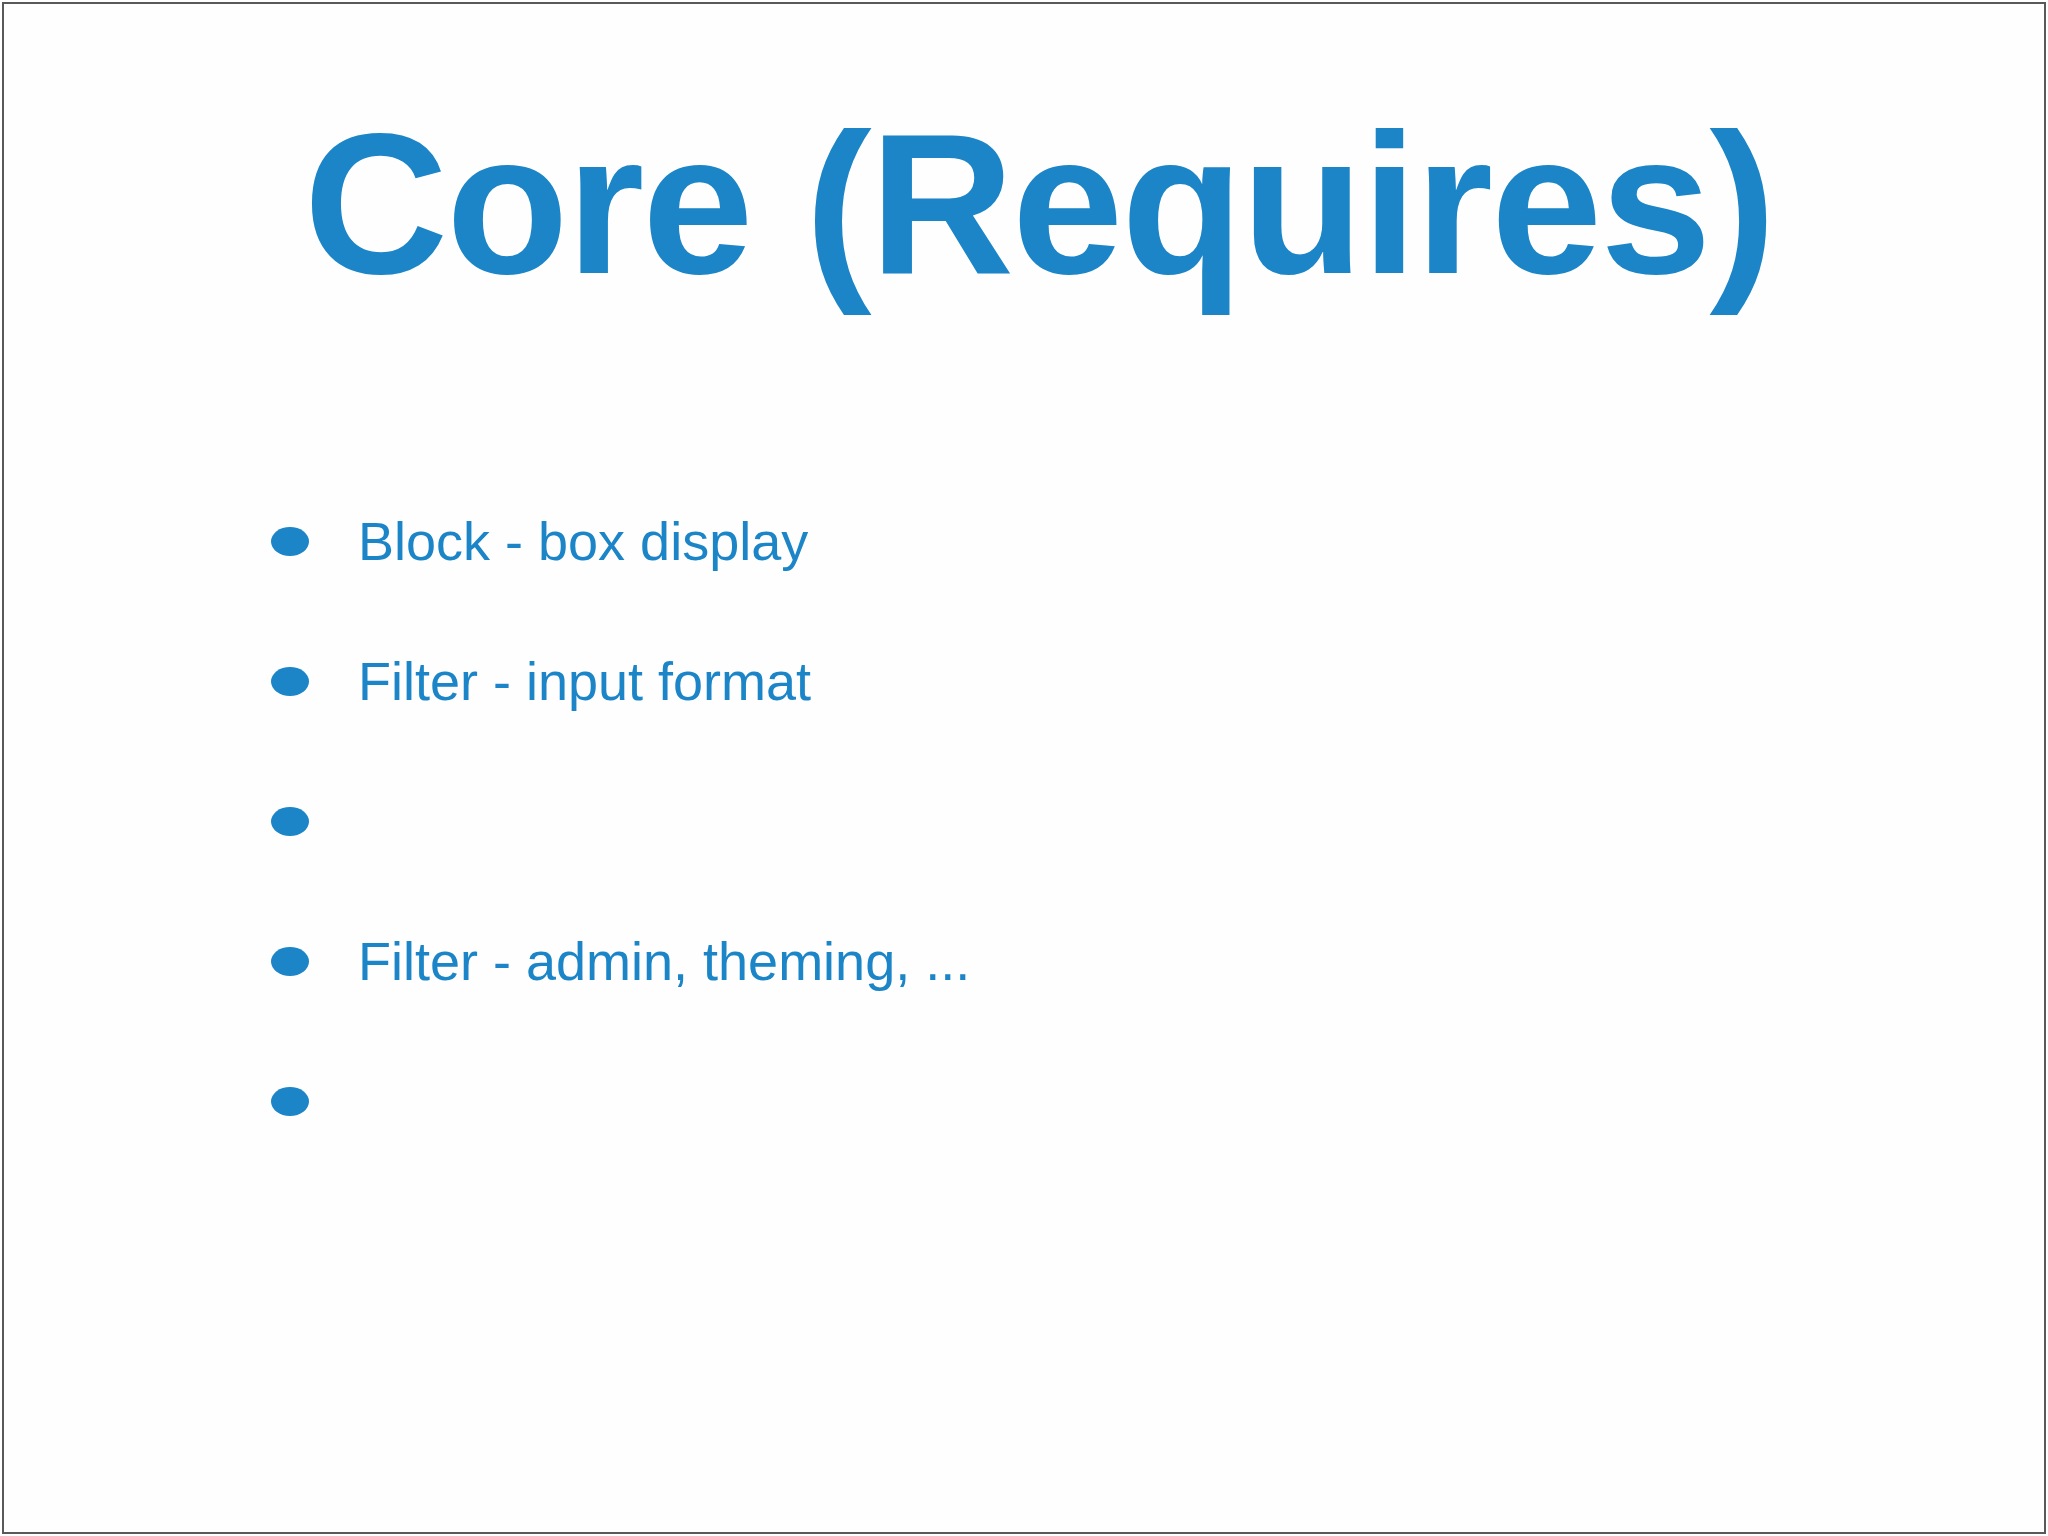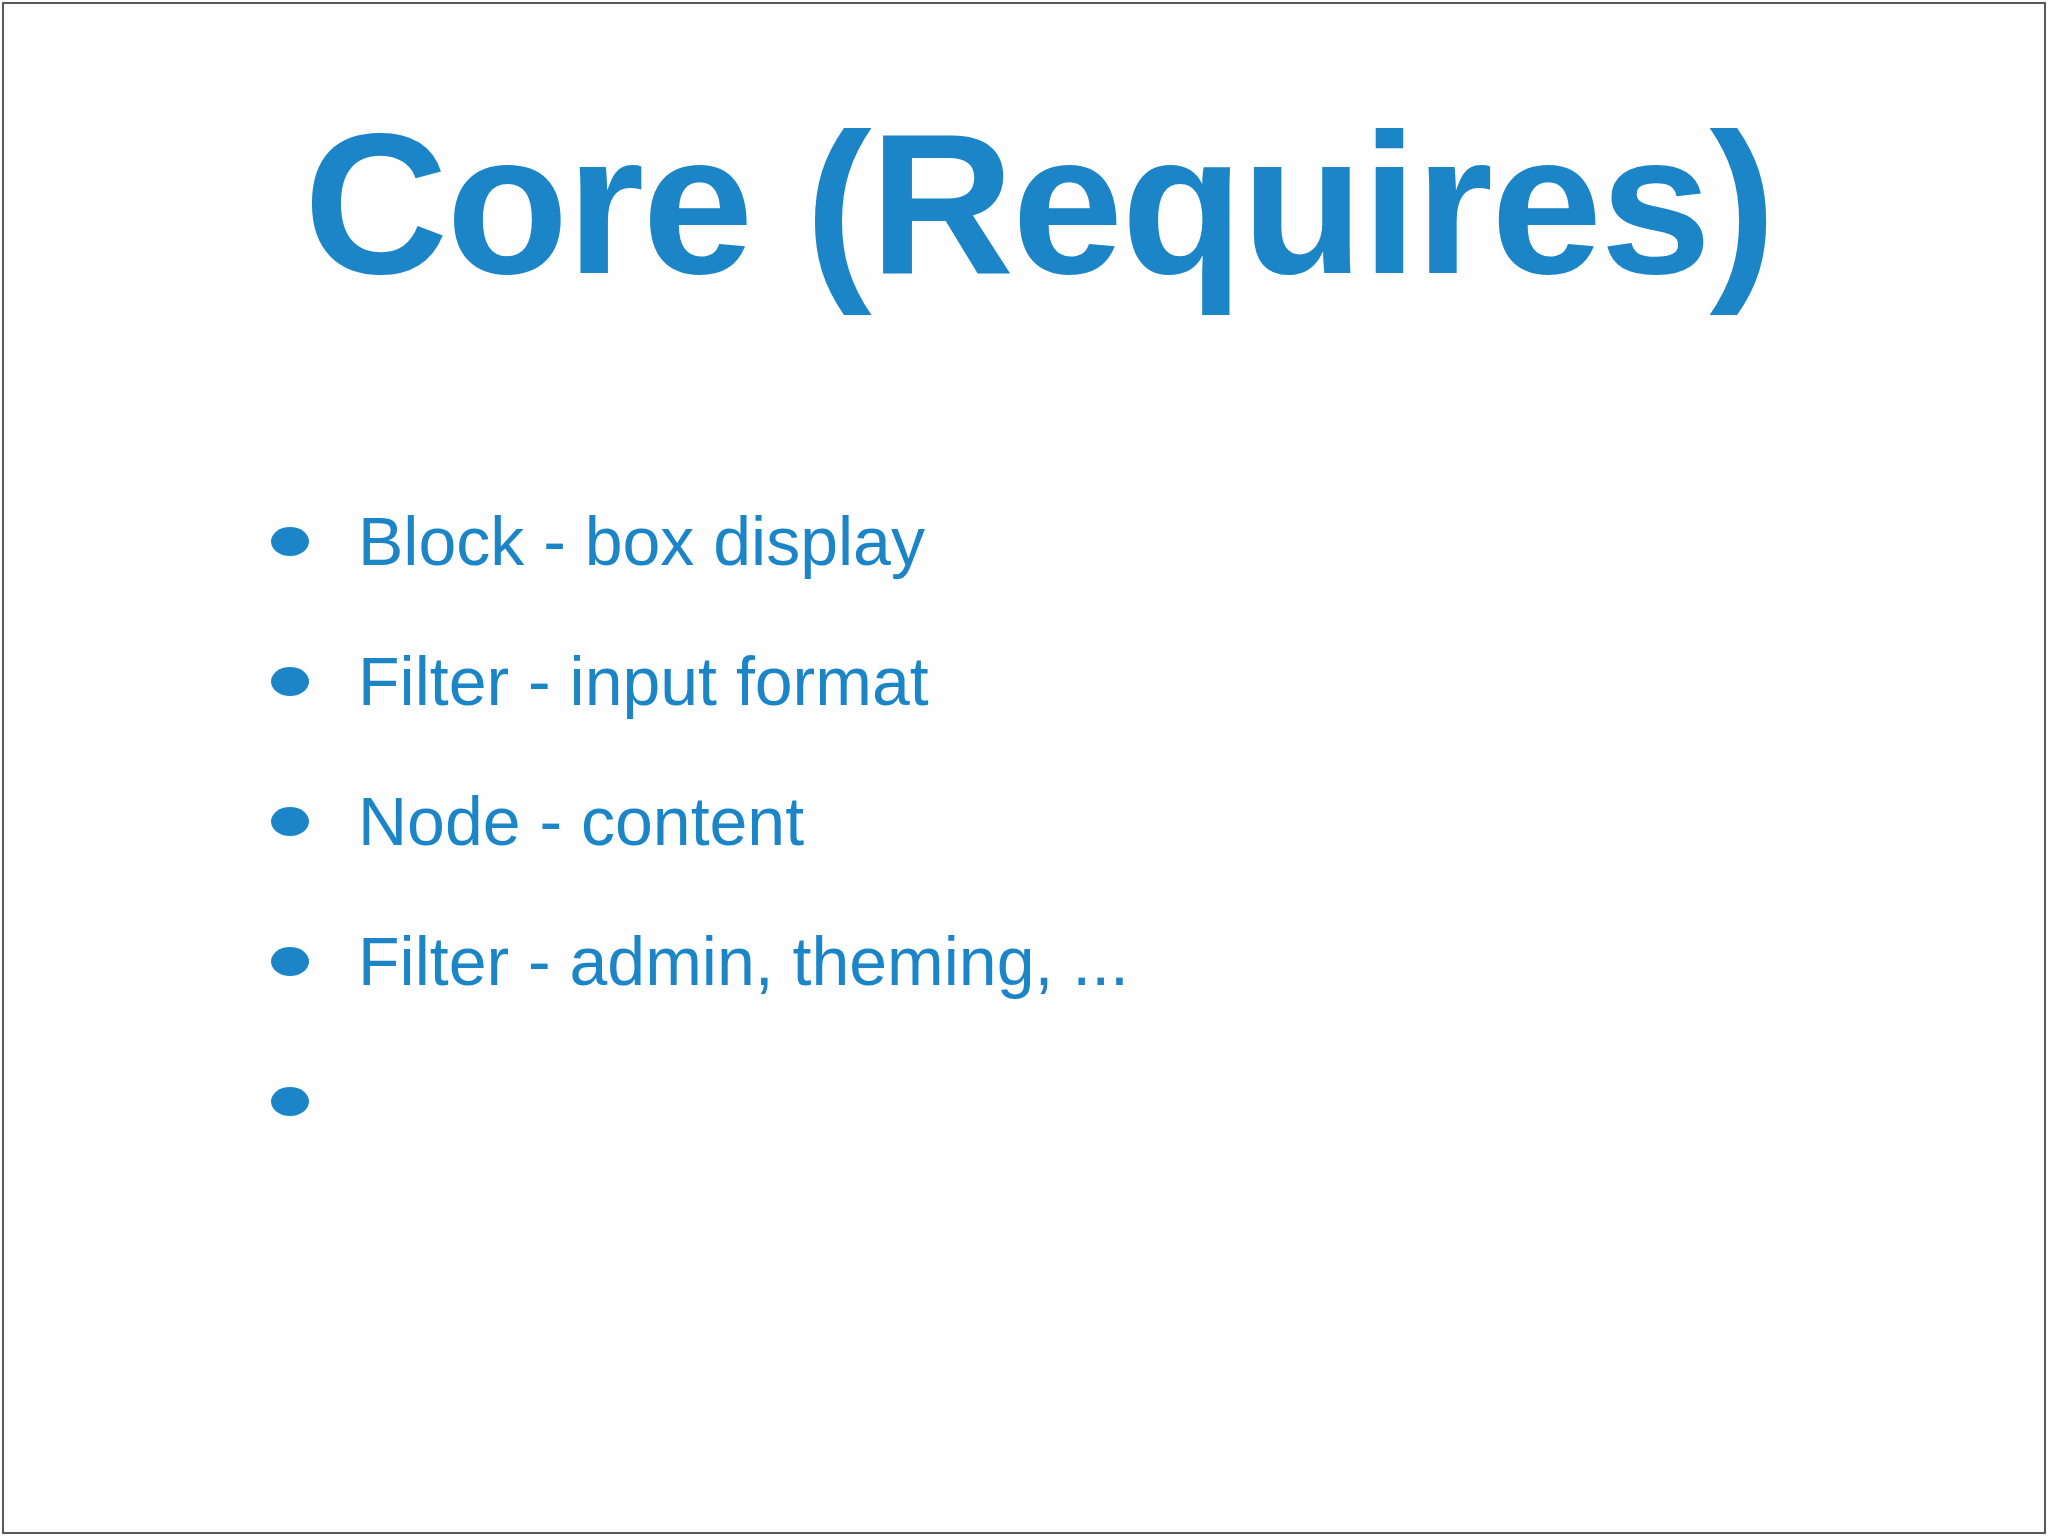--- a/index.html
+++ b/index.html
@@ -43,21 +43,21 @@
     margin: 0;
     padding: 0 0 0 267px;
     list-style: none;
     box-sizing: border-box;
   }
   .bullet-item {
     display: flex;
     align-items: center;
     height: 140px;
     color: var(--text-color, #1b85c7);
-    font-size: 68px;
+    font-size: 54px;
     line-height: 1;
     white-space: nowrap;
   }
   .bullet-marker {
     flex: 0 0 auto;
     width: 38px;
     height: 29px;
     border-radius: 50%;
     background: var(--text-color, #1b85c7);
     margin-right: 49px;
@@ -78,21 +78,20 @@
       <span class="bullet-text">Block - box display</span>
     </li>
 
     <li class="bullet-item">
       <span class="bullet-marker"></span>
       <span class="bullet-text">Filter - input format</span>
     </li>
 
     <li class="bullet-item">
       <span class="bullet-marker"></span>
-      <span class="bullet-text">Node - content</span>
     </li>
 
     <li class="bullet-item">
       <span class="bullet-marker"></span>
       <span class="bullet-text">Filter - admin, theming, ...</span>
     </li>
 
 
     <li class="bullet-item">
       <span class="bullet-marker"></span>

